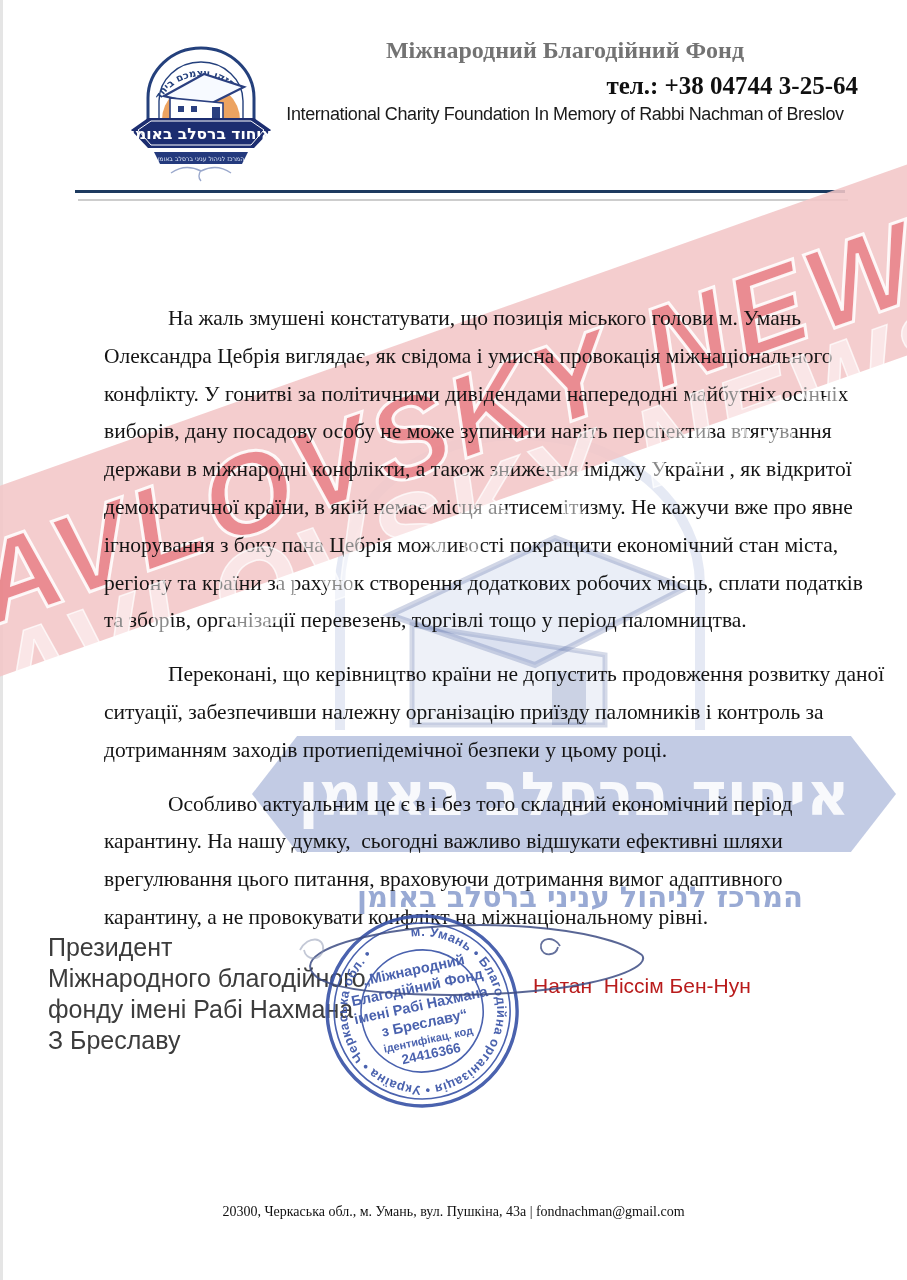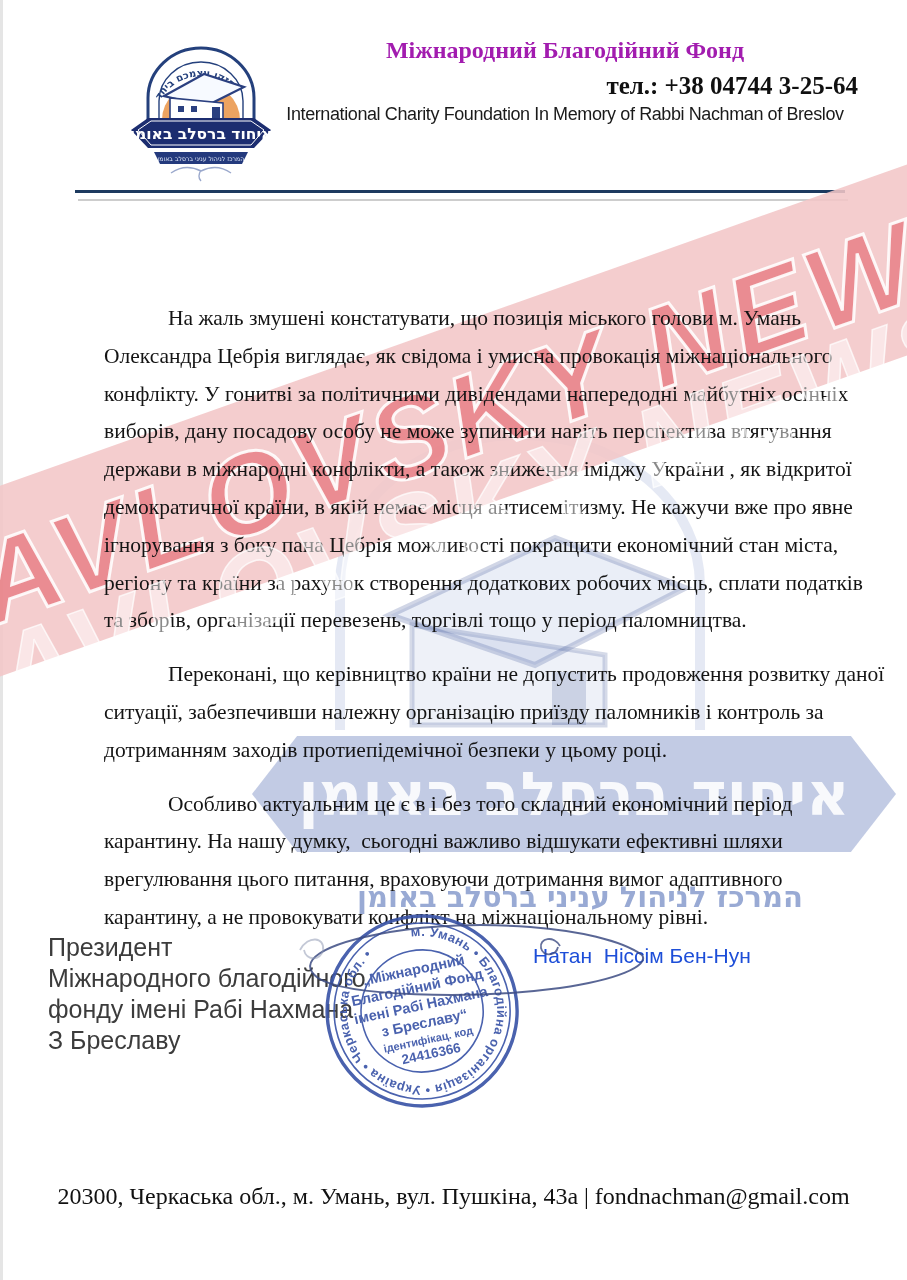--- a/index.html
+++ b/index.html
@@ -6,21 +6,21 @@
   .page{
     position:relative;width:907px;height:1280px;margin:0 auto;
     background:#ffffff;overflow:hidden;
     font-family:"Liberation Serif",serif;color:#151515;
   }
   .edge-shadow{position:absolute;left:0;top:0;width:3px;height:1280px;background:rgba(0,0,0,0.10);}
 
   
   .logo{position:absolute;left:126px;top:24px;width:150px;height:158px;}
   .header{position:absolute;left:272px;top:34px;width:586px;text-align:center;}
-  .org-uk{font-weight:bold;font-size:24px;line-height:33px;color:#a21caf;}
+  .org-uk{font-weight:bold;font-size:24px;line-height:33px;color:#737373;}
   .phone{font-weight:bold;font-size:25px;line-height:32px;margin-top:3px;color:#101010;text-align:right;}
   .org-en{font-family:"Liberation Sans",sans-serif;font-weight:normal;font-size:18px;line-height:25px;letter-spacing:-0.4px;color:#1a1a1a;}
   .org-he{font-family:"DejaVu Sans",sans-serif;direction:rtl;font-weight:bold;font-size:19px;line-height:27px;color:#101010;}
   .rule-dark{position:absolute;left:75px;top:190px;width:770px;height:3px;background:#1d3a5f;}
   .rule-light{position:absolute;left:78px;top:199px;width:770px;height:2px;background:#cdcdcd;}
 
   
   .wm-blue-house{position:absolute;left:300px;top:420px;width:440px;height:330px;z-index:1;}
   .wm-blue-banner{
     position:absolute;left:252px;top:736px;width:644px;height:116px;z-index:1;
@@ -69,29 +69,29 @@
     margin:16px;white-space:pre;text-indent:64px;
     font-size:21.5px;line-height:37.8px;color:#141414;
   }
 
   
   .sig-title{
     position:absolute;left:48px;top:932px;z-index:2;white-space:pre;
     font-family:"Liberation Sans",sans-serif;font-size:25px;line-height:31px;color:#3c3c3c;
   }
   .sig-name{
-    position:absolute;left:533px;top:944px;z-index:2;white-space:pre;
-    font-family:"Liberation Sans",sans-serif;font-size:21px;color:#1d4ed8;
+    position:absolute;left:533px;top:974px;z-index:2;white-space:pre;
+    font-family:"Liberation Sans",sans-serif;font-size:21px;color:#b91c1c;
   }
   .stamp{position:absolute;left:322px;top:908px;width:200px;height:205px;z-index:2;transform:rotate(-12deg);opacity:0.92;}
   .sig-strokes{position:absolute;left:0;top:0;width:907px;height:1280px;z-index:3;pointer-events:none;}
 
   
   .footer{position:absolute;left:0;top:1180px;width:907px;text-align:center;z-index:2;}
-  .footer .f1{font-size:24px;line-height:32px;color:#111;}
+  .footer .f1{font-size:14px;line-height:32px;color:#111;margin-top:16px;}
   .footer .f2{font-size:22px;line-height:32px;color:#111;}
 </style>
 </head>
 <body>
 
 <div class="page">
   <div class="edge-shadow"></div>
 
   <svg class="wm-blue-house" viewBox="0 0 440 330">
     <path d="M 40 310 V 165 A 180 150 0 0 1 400 165 V 310" fill="none" stroke="rgba(70,100,180,0.14)" stroke-width="10"></path>

